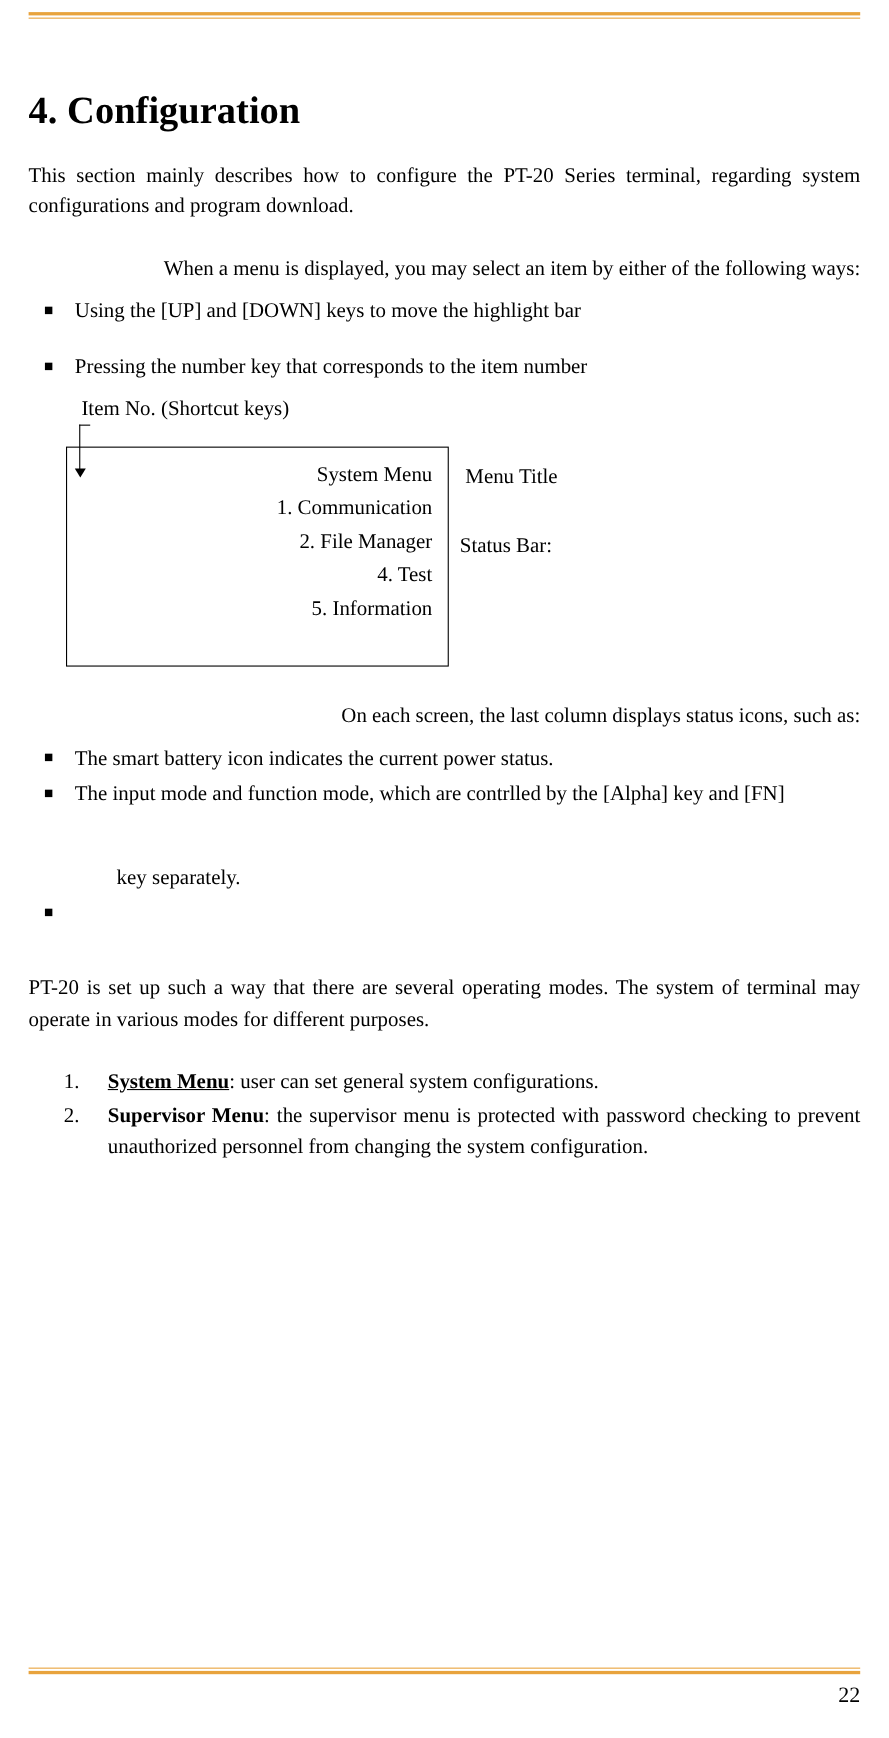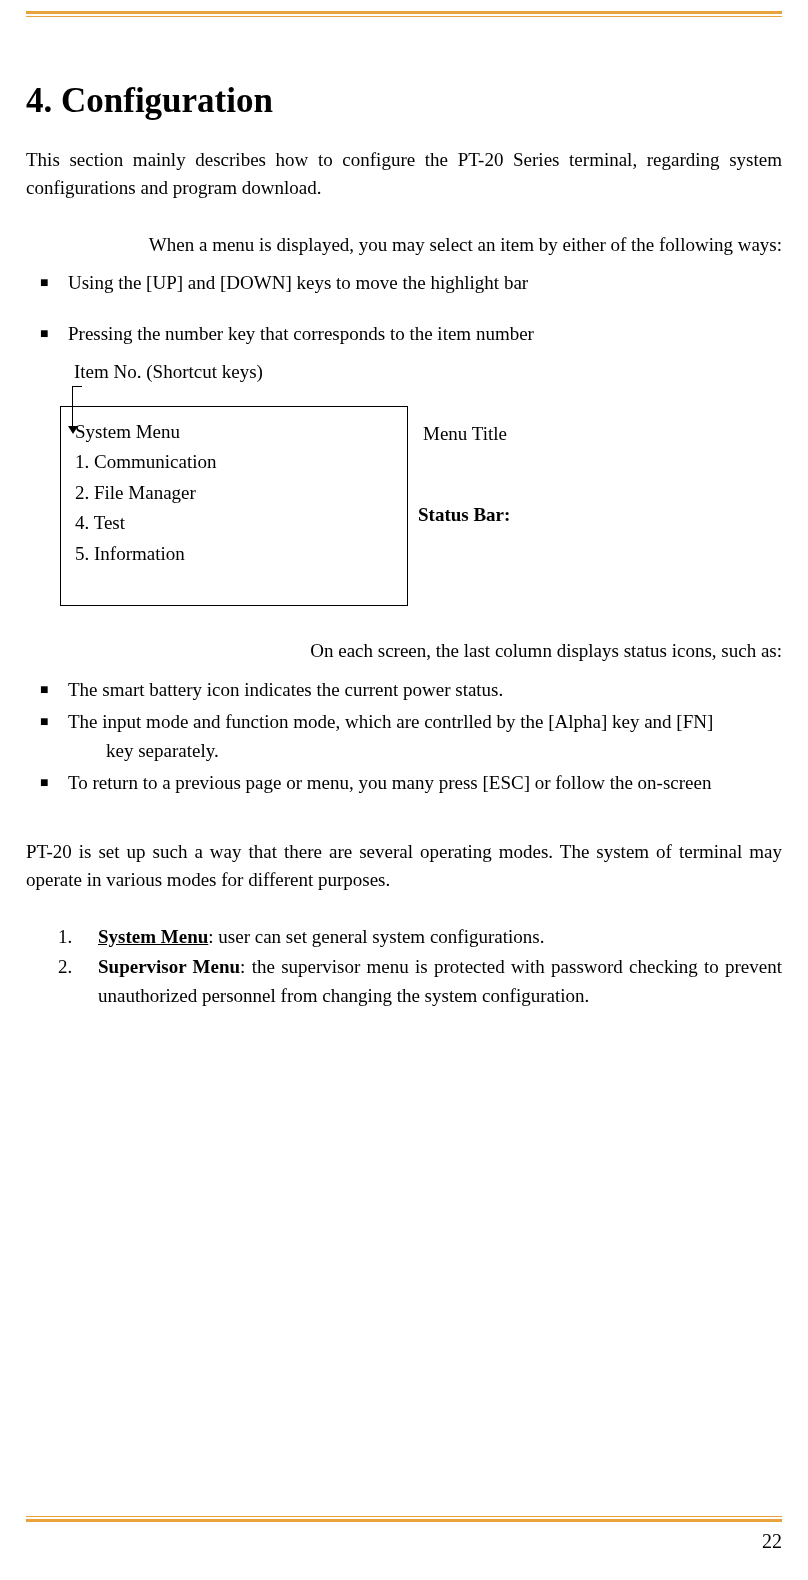--- a/index.html
+++ b/index.html
@@ -86,27 +86,29 @@
       padding-left: 14px;
       font-size: 14px;
       line-height: 28px;
     }
     .bullet-list li .text {
       flex: 1;
     }
     .bullet-list .text .wrap {
       padding-left: 38px;
       display: block;
+      margin-top: 48px;
     }
     .diagram-block {
       position: relative;
       margin-top: 10px;
       margin-bottom: 24px;
       height: 255px;
       margin-left: 34px;
+      text-align: right;
     }
     .item-no-label {
       position: absolute;
       top: 0;
       left: 14px;
     }
     .menu-box {
       position: absolute;
       top: 48px;
       left: 0;
@@ -116,23 +118,22 @@
       padding: 10px 14px;
       line-height: 1.6;
     }
     .menu-title-label {
       position: absolute;
       top: 62px;
       left: 363px;
     }
     .status-bar-label {
       position: absolute;
-      top: 143px;
+      top: 125px;
       left: 358px;
-      font-weight: bold;
     }
     .arrow-line {
       position: absolute;
       top: 28px;
       left: 12px;
       width: 1px;
       height: 44px;
       background: #000;
     }
     .arrow-head {
@@ -236,21 +237,20 @@
     <li>
       <span class="marker">■</span>
       <span class="text">
         <span>The input mode and function mode, which are contrlled by the [Alpha] key and [FN]</span>
         <span class="wrap">key separately.</span>
       </span>
     </li>
     <li>
       <span class="marker">■</span>
       <span class="text">
-        <span>To return to a previous page or menu, you many press [ESC] or follow the on-screen</span>
       </span>
     </li>
   </ul>
 
   <div class="spacer"></div>
   <div class="spacer"></div>
 
   <p class="para">PT-20 is set up such a way that there are several operating modes. The system of terminal may operate in various modes for different purposes.</p>
 
   <div class="spacer"></div>

